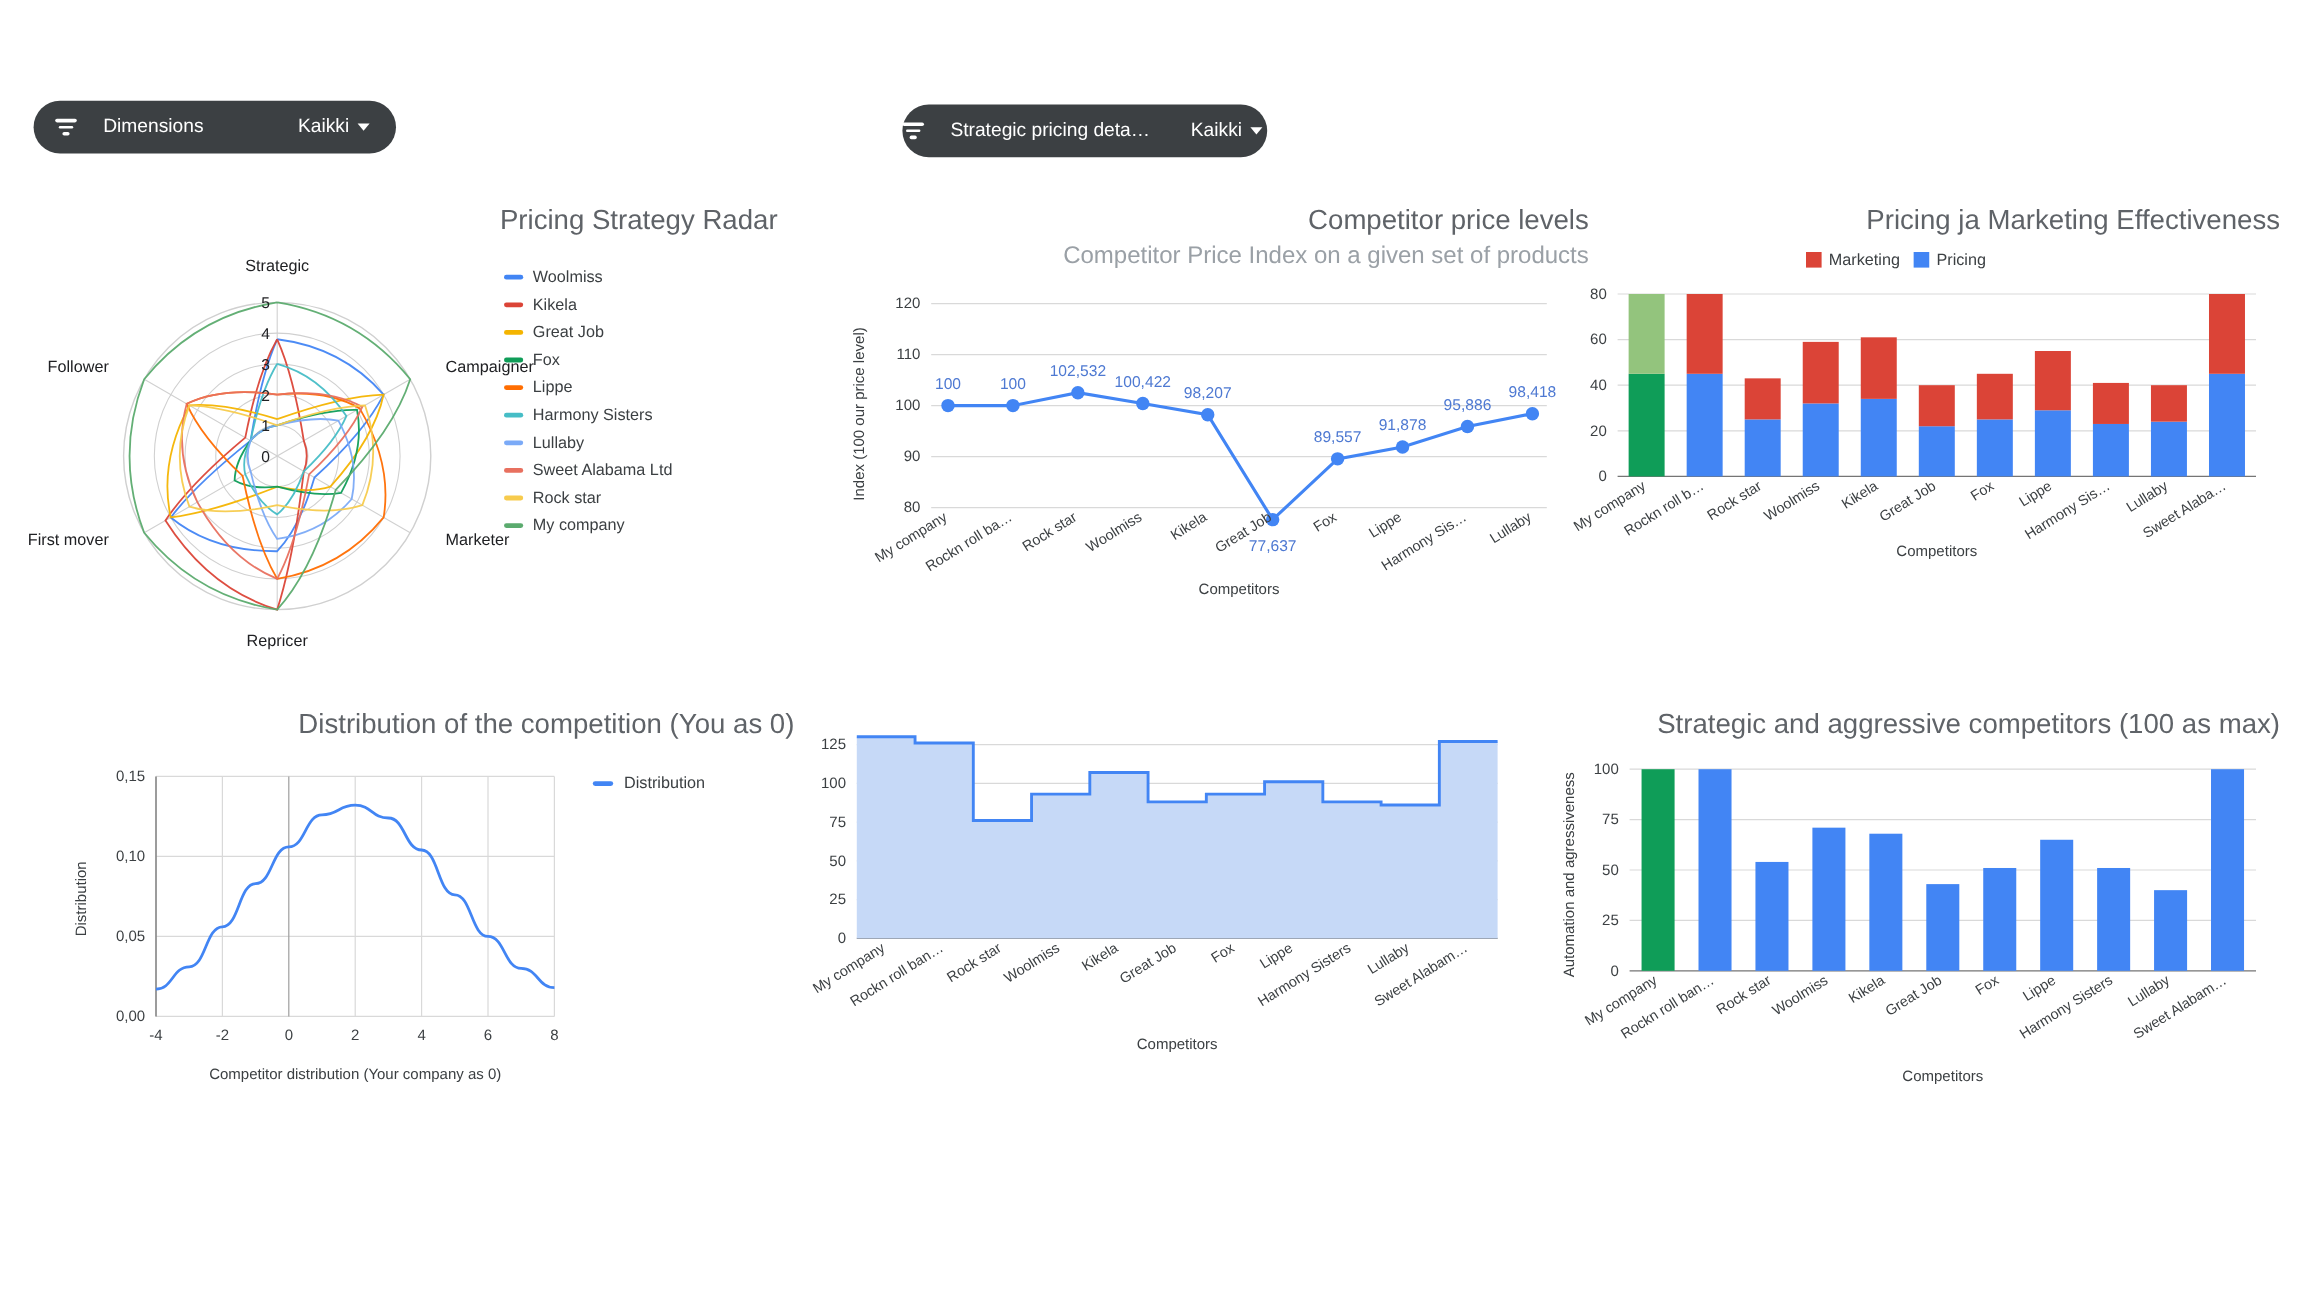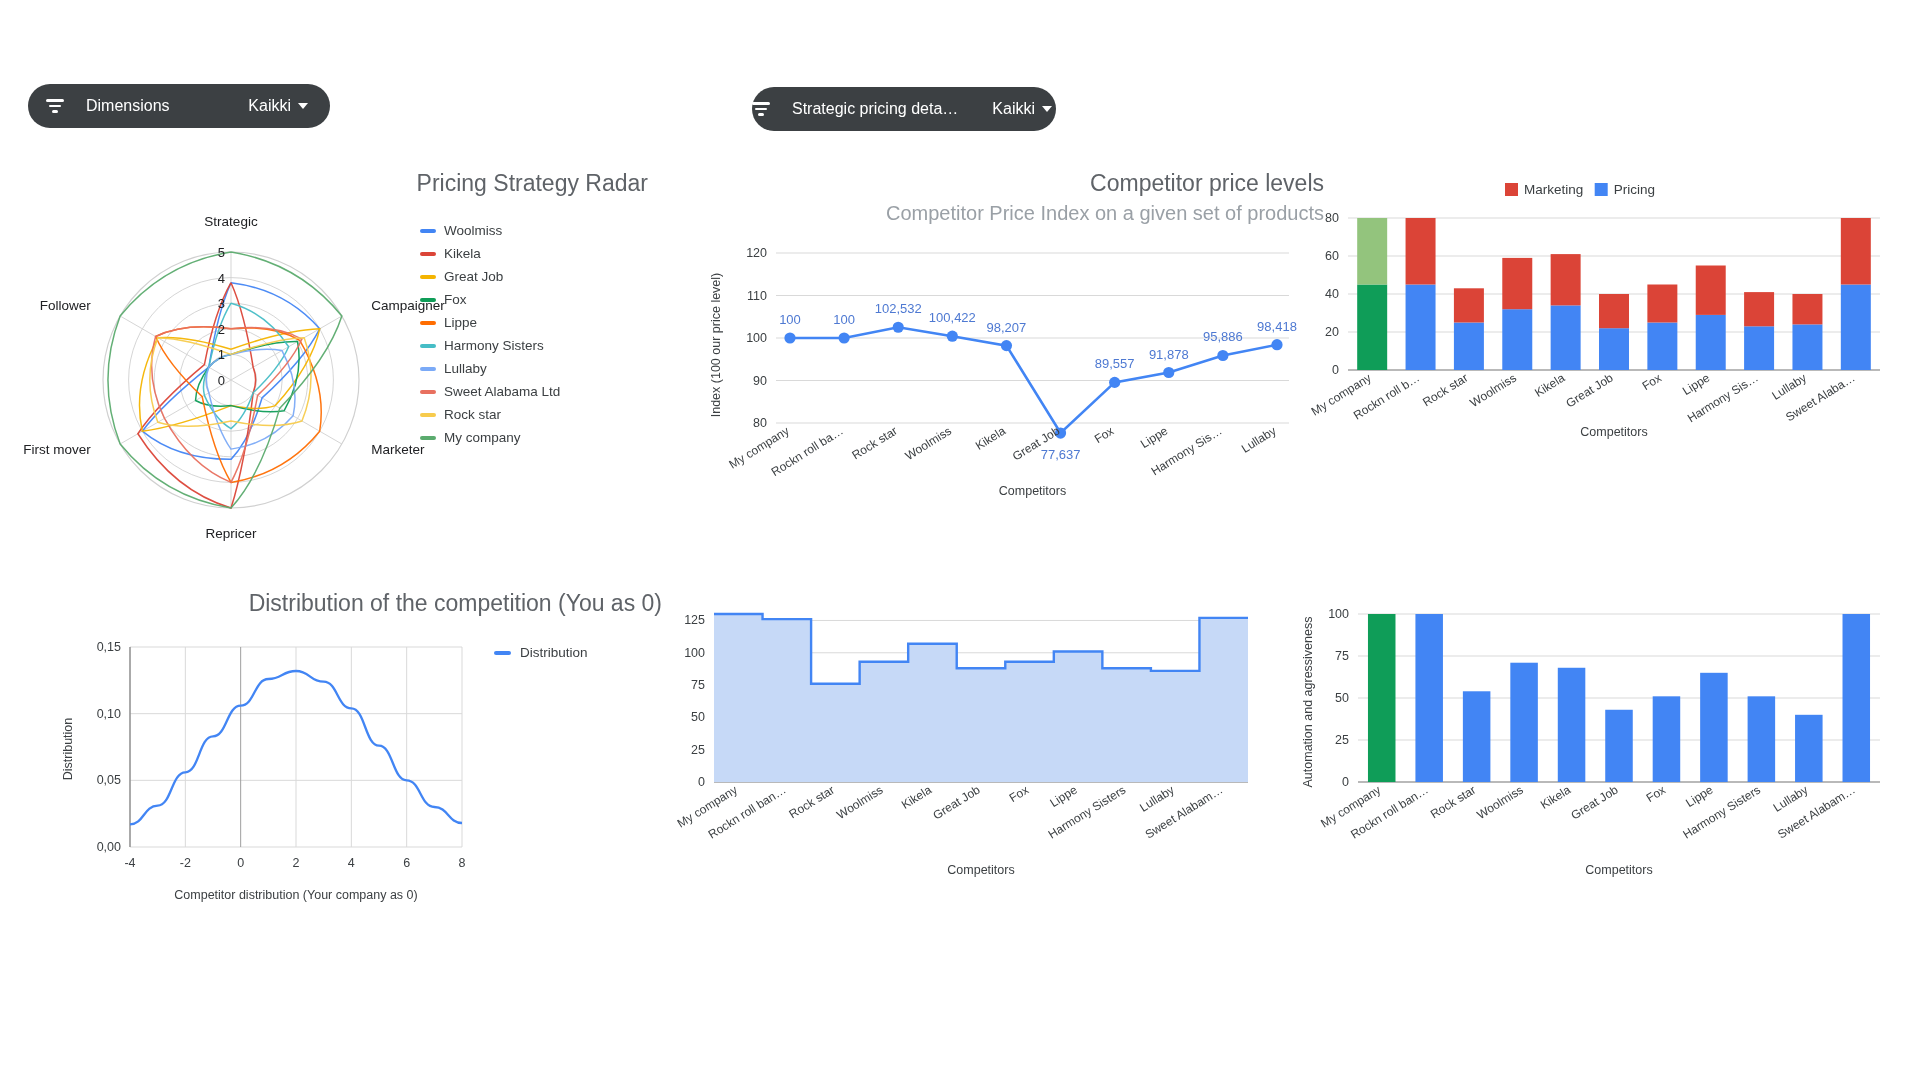--- a/index.html
+++ b/index.html
@@ -223,20 +223,21 @@
             <text x="518.8888888888889" y="198" class="tick-small" text-anchor="end" transform="rotate(-32 518.8888888888889 198)">Harmony Sis…</text>
             <text x="573" y="198" class="tick-small" text-anchor="end" transform="rotate(-32 573 198)">Lullaby</text>
           </g>
         <text id="line-ylabel" class="axis-title" x="16" y="110" transform="rotate(-90 16 110)" text-anchor="middle">Index (100 our price level)</text>
         <text id="line-xlabel" class="axis-title" text-anchor="middle" x="328.5" y="260">Competitors</text>
       </svg>
     </div>
   </div>
 
   <div class="panel" style="left:1300px; top:170px; width:600px;">
+    <div class="panel-title">Pricing ja Marketing Effectiveness</div>
     <div class="chart-area" style="margin-top:8px;">
       <svg width="600" height="350" viewBox="0 0 600 350">
         <g id="stk-legend">
             <rect x="205" y="5" width="13" height="13" fill="#db4437"></rect>
             <text x="224" y="16" class="legend-text">Marketing</text>
             <rect x="294.7" y="5" width="13" height="13" fill="#4285f4"></rect>
             <text x="313.7" y="16" class="legend-text">Pricing</text>
           </g>
         <g id="stk-grid">
             <line x1="48" y1="192" x2="580" y2="192" class="axisline"></line>
@@ -375,20 +376,21 @@
             <text x="458.6363636363636" y="190" class="tick-small" text-anchor="end" transform="rotate(-32 458.6363636363636 190)">Harmony Sisters</text>
             <text x="507.1818181818182" y="190" class="tick-small" text-anchor="end" transform="rotate(-32 507.1818181818182 190)">Lullaby</text>
             <text x="555.7272727272727" y="190" class="tick-small" text-anchor="end" transform="rotate(-32 555.7272727272727 190)">Sweet Alabam…</text>
           </g>
         <text id="area-xlabel" class="axis-title" text-anchor="middle" x="313" y="272">Competitors</text>
       </svg>
     </div>
   </div>
 
   <div class="panel" style="left:1300px; top:590px; width:600px;">
+    <div class="panel-title">Strategic and aggressive competitors (100 as max)</div>
     <div class="chart-area" style="margin-top:12px;">
       <svg width="600" height="330" viewBox="0 0 600 330">
         <g id="bar-grid">
             <line x1="58" y1="180" x2="580" y2="180" class="axisline"></line>
             <line x1="58" y1="138" x2="580" y2="138" class="gridline"></line>
             <line x1="58" y1="96" x2="580" y2="96" class="gridline"></line>
             <line x1="58" y1="54" x2="580" y2="54" class="gridline"></line>
             <line x1="58" y1="12" x2="580" y2="12" class="gridline"></line>
           </g>
         <g id="bar-yticks">

